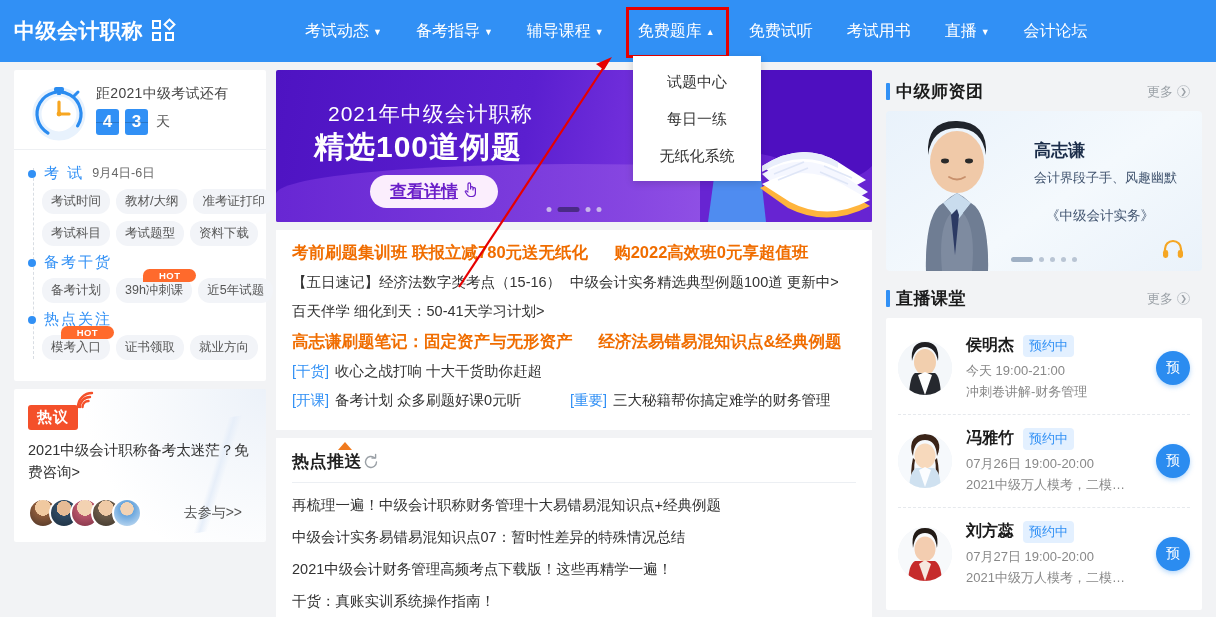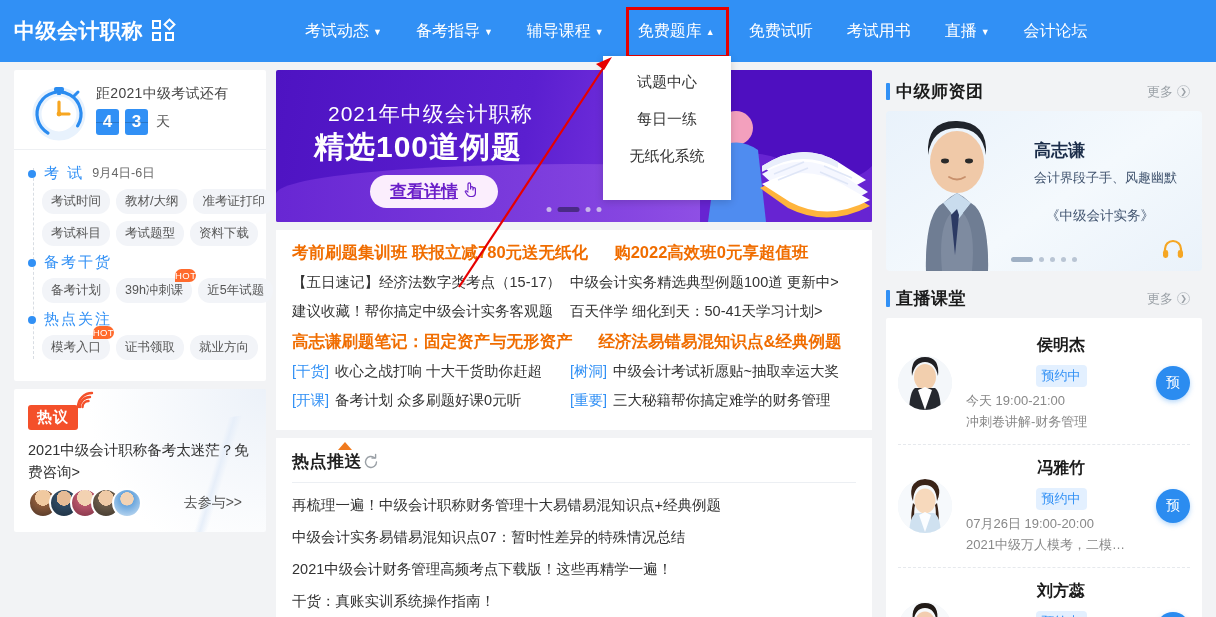--- a/index.html
+++ b/index.html
@@ -48,22 +48,22 @@
   }
   .nav-item.active { position: relative; }
   .nav-item.active .hl {
     position: absolute; left: 5px; right: 3px; top: 11px; bottom: 8px;
     border: 3px solid #e60000; pointer-events: none;
   }
 
   
   .dropdown {
     position: absolute;
-    left: 603px; top: 56px;
-    width: 128px; height: 144px;
+    left: 633px; top: 56px;
+    width: 128px; height: 125px;
     background: #ffffff;
     box-shadow: 0 2px 8px rgba(0,0,0,0.16);
     z-index: 40;
     padding-top: 7px;
   }
   .dropdown-item {
     height: 37px; line-height: 37px;
     text-align: center;
     font-size: 15px; color: #333;
     cursor: pointer;
@@ -116,22 +116,22 @@
     position: relative; z-index: 2;
   }
   .tag {
     background: #f2f4f8; color: #555; font-size: 12.5px;
     border-radius: 12px; padding: 4px 9px; white-space: nowrap;
     cursor: pointer; position: relative;
   }
   .hot-badge {
     position: absolute; top: -9px; right: -4px;
     background: #ff6a2c; color: #fff;
-    font-size: 9.5px; font-weight: normal;
-    padding: 1px 0; border-radius: 7px 7px 7px 0;
+    font-size: 9.5px; font-weight: bold;
+    padding: 1px 16px; border-radius: 7px 7px 7px 0;
     letter-spacing: 0.4px;
   }
 
   .discuss {
     margin-top: 8px; padding: 16px 14px 14px 14px; position: relative;
     overflow: hidden;
     background:
       radial-gradient(circle at 100% 0%, rgba(234,240,248,0.9) 0%, rgba(255,255,255,0) 62%),
       #ffffff;
   }
@@ -150,21 +150,21 @@
   .wifi-ico {
     position: absolute; right: -18px; top: -14px;
     width: 20px; height: 18px;
   }
   .discuss-text {
     margin-top: 9px; font-size: 14.5px; color: #333; line-height: 1.55;
     position: relative; z-index: 2;
   }
   .discuss-bottom {
     display: flex; align-items: center; justify-content: space-between;
-    margin-top: 4px; position: relative; z-index: 2;
+    margin-top: 14px; position: relative; z-index: 2;
   }
   .avatars { display: flex; }
   .avatars .av {
     width: 30px; height: 30px; border-radius: 50%;
     border: 2px solid #fff; margin-right: -9px;
     background-size: cover; flex: 0 0 30px;
   }
   .join-link { font-size: 14px; color: #555; margin-right: 10px; cursor: pointer; }
 
   
@@ -289,21 +289,21 @@
     display: flex; align-items: center; padding: 13px 0;
     border-bottom: 1px dashed #e6e9ed; position: relative;
   }
   .live-item:last-child { border-bottom: none; }
   .live-ava {
     width: 54px; height: 54px; border-radius: 50%; flex: 0 0 54px;
     overflow: hidden; margin-right: 14px; background: #f0f3f7;
     position: relative;
   }
   .live-mid { flex: 1; min-width: 0; }
-  .live-top { display: flex; align-items: center; gap: 9px; flex-direction: column; }
+  .live-top { display: flex; align-items: flex-start; gap: 9px; }
   .live-name { font-size: 16px; font-weight: bold; color: #1b1b1b; }
   .live-status {
     font-size: 13px; color: #3190f5; background: #e3f0ff;
     padding: 2px 6px; border-radius: 4px;
   }
   .live-time { font-size: 13px; color: #888; margin-top: 5px; }
   .live-topic {
     font-size: 13px; color: #888; margin-top: 3px;
     white-space: nowrap; overflow: hidden; text-overflow: ellipsis;
     max-width: 160px;
@@ -518,37 +518,33 @@
         <i></i>
       </div>
     </div>
 
     <div class="newsbox">
       <div class="news-hl">
         <span>考前刷题集训班 联报立减780元送无纸化</span>
         <span>购2022高效班0元享超值班</span>
       </div>
       <div class="news-row">
-        <span class="c1">【五日速记】经济法数字类考点（15-17）</span>
+        <span class="c1">【五日速记】经济法数字类考点（15-16）</span>
         <span class="c2">中级会计实务精选典型例题100道 更新中&gt;</span>
       </div>
       <div class="news-row">
-        <span class="c1">建议收藏！帮你搞定中级会计实务客观题</span>
         <span class="c2">百天伴学 细化到天：50-41天学习计划&gt;</span>
       </div>
       <div class="news-hl">
         <span>高志谦刷题笔记：固定资产与无形资产</span>
         <span>经济法易错易混知识点&amp;经典例题</span>
       </div>
       <div class="news-row">
         <span class="c1">
           <span class="tg">[干货]</span><span>收心之战打响 十大干货助你赶超</span>
-        </span>
-        <span class="c2">
-          <span class="tg">[树洞]</span><span>中级会计考试祈愿贴~抽取幸运大奖</span>
         </span>
       </div>
       <div class="news-row">
         <span class="c1">
           <span class="tg">[开课]</span><span>备考计划 众多刷题好课0元听</span>
         </span>
         <span class="c2">
           <span class="tg">[重要]</span><span>三大秘籍帮你搞定难学的财务管理</span>
         </span>
       </div>

